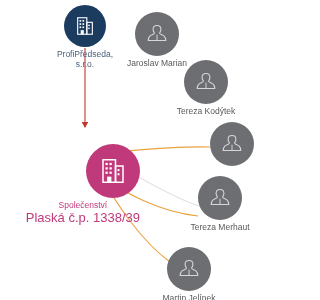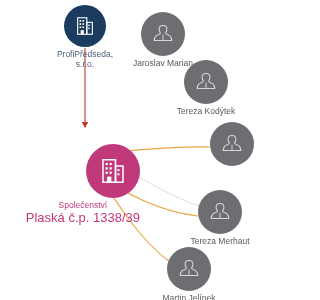--- a/index.html
+++ b/index.html
@@ -124,21 +124,21 @@
         <rect x="15.6" y="13.8" width="1.6" height="1.6" fill="#ffffff"></rect>
         <rect x="7.3" y="16.5" width="3.4" height="4.5" fill="#ffffff"></rect>
       </svg>
     </div>
     <div class="label label-target">
       <div class="line1">Společenství</div>
       <div class="line3">Plaská č.p. 1338/39</div>
     </div>
   </div>
 
-  <div class="node" style="left:128px; top:12px; width:70px;">
+  <div class="node" style="left:122px; top:12px; width:70px;">
     <div class="circle" style="width:44px; height:44px; background:#6d6e71;">
       <svg width="26" height="26" viewBox="0 0 24 24">
         <path d="M12 4.2c-2.2 0-3.6 1.5-3.6 3.5 0 1.2.4 2.3 1 3 .2.3.2.7 0 1-.9.9-2.6 1.1-3.8 2.1-1.2 1-1.6 2.4-1.7 4.2h16.2c-.1-1.8-.5-3.2-1.7-4.2-1.2-1-2.9-1.2-3.8-2.1-.2-.3-.2-.7 0-1 .6-.7 1-1.8 1-3 0-2-1.4-3.5-3.6-3.5z" fill="none" stroke="#d6d7d8" stroke-width="1"></path>
         <path d="M12 12.6 L12 17.8" fill="none" stroke="#d6d7d8" stroke-width="0.9"></path>
       </svg>
     </div>
     <div class="label label-person">
       <div class="line1">Jaroslav Marian</div>
     </div>
   </div>
@@ -157,21 +157,21 @@
 
   <div class="node" style="left:197px; top:122px; width:70px;">
     <div class="circle" style="width:44px; height:44px; background:#6d6e71;">
       <svg width="26" height="26" viewBox="0 0 24 24">
         <path d="M12 4.2c-2.2 0-3.6 1.5-3.6 3.5 0 1.2.4 2.3 1 3 .2.3.2.7 0 1-.9.9-2.6 1.1-3.8 2.1-1.2 1-1.6 2.4-1.7 4.2h16.2c-.1-1.8-.5-3.2-1.7-4.2-1.2-1-2.9-1.2-3.8-2.1-.2-.3-.2-.7 0-1 .6-.7 1-1.8 1-3 0-2-1.4-3.5-3.6-3.5z" fill="none" stroke="#d6d7d8" stroke-width="1"></path>
         <path d="M12 12.6 L12 17.8" fill="none" stroke="#d6d7d8" stroke-width="0.9"></path>
       </svg>
     </div>
   </div>
 
-  <div class="node" style="left:185px; top:190px; width:70px;">
+  <div class="node" style="left:185px; top:176px; width:70px;">
     <div class="circle" style="width:44px; height:44px; background:#6d6e71;">
       <svg width="26" height="26" viewBox="0 0 24 24">
         <path d="M12 4.2c-2.2 0-3.6 1.5-3.6 3.5 0 1.2.4 2.3 1 3 .2.3.2.7 0 1-.9.9-2.6 1.1-3.8 2.1-1.2 1-1.6 2.4-1.7 4.2h16.2c-.1-1.8-.5-3.2-1.7-4.2-1.2-1-2.9-1.2-3.8-2.1-.2-.3-.2-.7 0-1 .6-.7 1-1.8 1-3 0-2-1.4-3.5-3.6-3.5z" fill="none" stroke="#d6d7d8" stroke-width="1"></path>
         <path d="M12 12.6 L12 17.8" fill="none" stroke="#d6d7d8" stroke-width="0.9"></path>
       </svg>
     </div>
     <div class="label label-person">
       <div class="line1">Tereza Merhaut</div>
     </div>
   </div>

